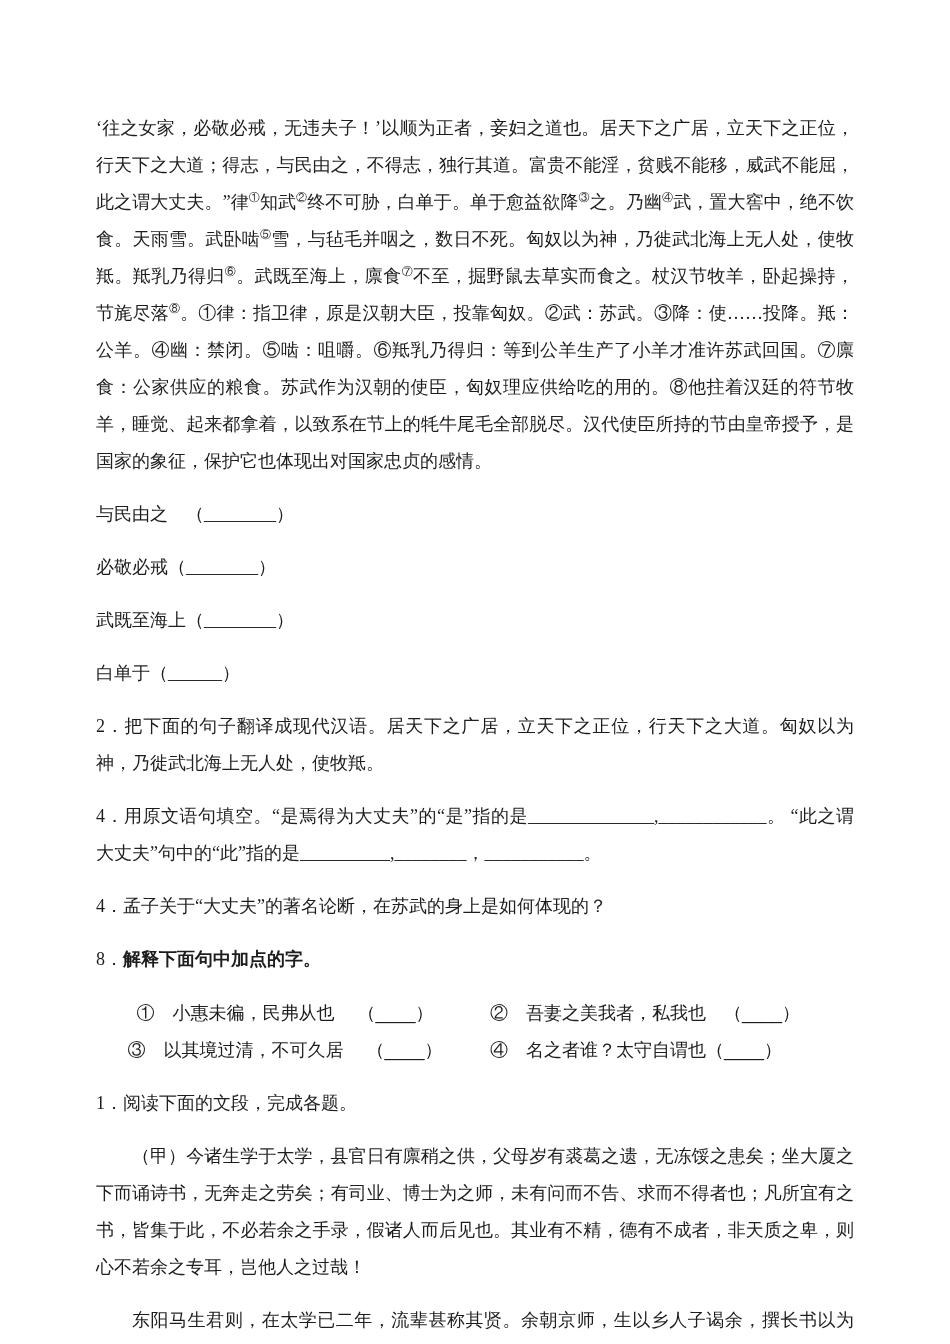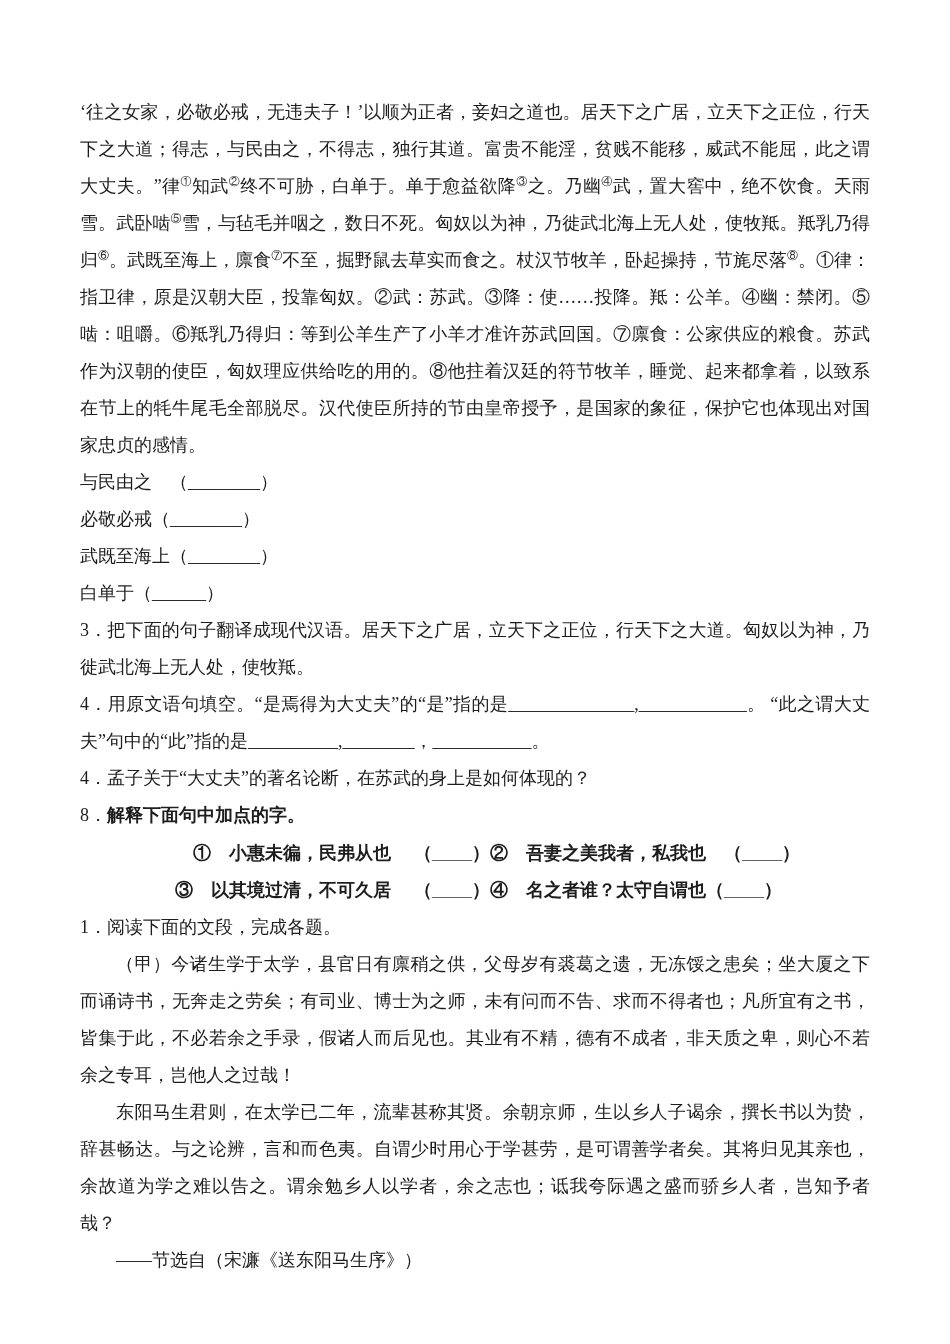--- a/index.html
+++ b/index.html
@@ -16,62 +16,62 @@
   .page {
     box-sizing: border-box;
     width: 950px;
     height: 1344px;
     padding: 94px 80px 0 80px;
     color: #1d1d1d;
     font-size: 18px;
     line-height: 37px;
   }
   p {
-    margin: 0;
+    margin: 16px;
     text-align: justify;
   }
   .indent { text-indent: 2em; }
   sup {
     font-size: 11px;
     line-height: 0;
     vertical-align: super;
   }
   .bold {
     font-family: Liberation Mono, monospace;
     font-weight: 700;
   }
   .q8-row {
     display: flex;
     line-height: 37px;
   }
   .q8-cell {
     font-family: "Liberation Sans", sans-serif;
-    font-weight: 700;
+    font-weight: 400;
     white-space: pre-wrap;
-    text-align: right;
+    text-align: center;
   }
   .q8-cell.first {
     flex: 0 0 410px;
     width: 410px;
   }
   .blank-item { text-align: left; }
 </style>
 </head>
 <body>
 
 <div class="page">
 
   <p>‘往之女家，必敬必戒，无违夫子！’以顺为正者，妾妇之道也。居天下之广居，立天下之正位，行天下之大道；得志，与民由之，不得志，独行其道。富贵不能淫，贫贱不能移，威武不能屈，此之谓大丈夫。”律<sup>①</sup>知武<sup>②</sup>终不可胁，白单于。单于愈益欲降<sup>③</sup>之。乃幽<sup>④</sup>武，置大窖中，绝不饮食。天雨雪。武卧啮<sup>⑤</sup>雪，与毡毛并咽之，数日不死。匈奴以为神，乃徙武北海上无人处，使牧羝。羝乳乃得归<sup>⑥</sup>。武既至海上，廪食<sup>⑦</sup>不至，掘野鼠去草实而食之。杖汉节牧羊，卧起操持，节旄尽落<sup>⑧</sup>。①律：指卫律，原是汉朝大臣，投靠匈奴。②武：苏武。③降：使……投降。羝：公羊。④幽：禁闭。⑤啮：咀嚼。⑥羝乳乃得归：等到公羊生产了小羊才准许苏武回国。⑦廪食：公家供应的粮食。苏武作为汉朝的使臣，匈奴理应供给吃的用的。⑧他拄着汉廷的符节牧羊，睡觉、起来都拿着，以致系在节上的牦牛尾毛全部脱尽。汉代使臣所持的节由皇帝授予，是国家的象征，保护它也体现出对国家忠贞的感情。</p>
 
   <p class="blank-item">与民由之　（________）</p>
   <p class="blank-item">必敬必戒（________）</p>
   <p class="blank-item">武既至海上（________）</p>
   <p class="blank-item">白单于（______）</p>
 
-  <p>3．把下面的句子翻译成现代汉语。居天下之广居，立天下之正位，行天下之大道。匈奴以为神，乃徙武北海上无人处，使牧羝。</p>
+  <p>2．把下面的句子翻译成现代汉语。居天下之广居，立天下之正位，行天下之大道。匈奴以为神，乃徙武北海上无人处，使牧羝。</p>
 
   <p>4．用原文语句填空。“是焉得为大丈夫”的“是”指的是______________,____________。 “此之谓大丈夫”句中的“此”指的是__________,________，___________。</p>
 
   <p>4．孟子关于“大丈夫”的著名论断，在苏武的身上是如何体现的？</p>
 
   <p>
     <span>8．</span><span class="bold">解释下面句中加点的字。</span>
   </p>
 
   <div class="q8-row">

